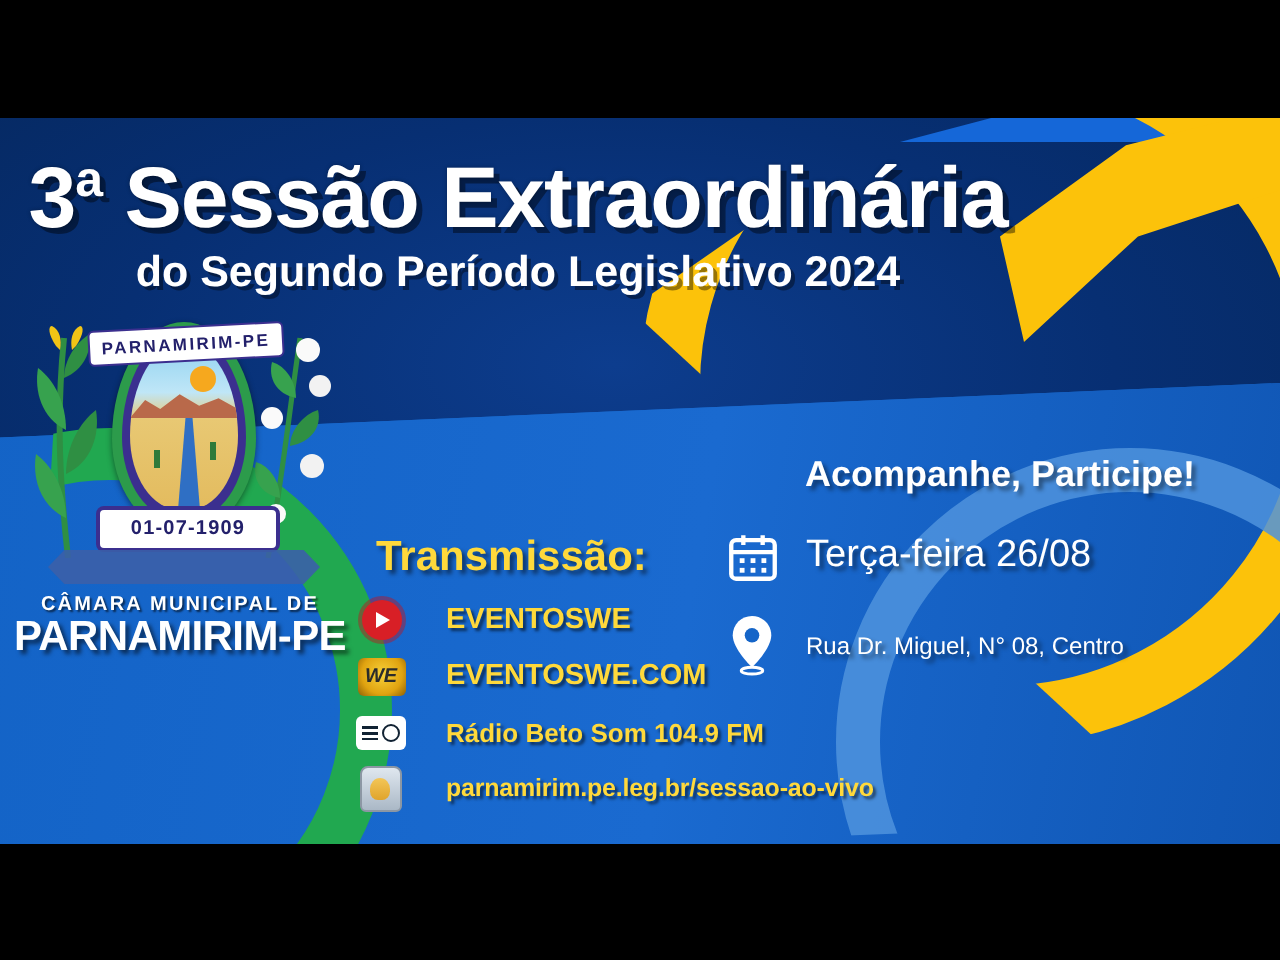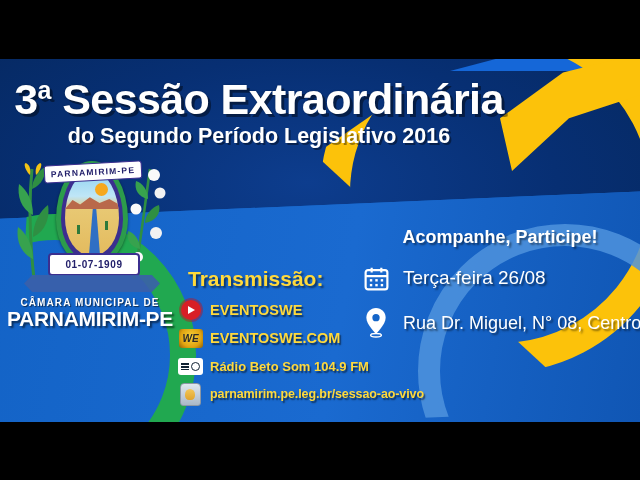--- a/index.html
+++ b/index.html
@@ -118,21 +118,21 @@
     text-shadow:2px 2px 2px rgba(0,0,0,.55);
   }
 
   
   #trans{position:absolute;left:178px;top:208px;width:210px;z-index:8;}
   .trans-head{
     font-size:21px;font-weight:bold;color:#ffd93b;margin-left:10px;margin-bottom:9px;
     text-shadow:2px 2px 2px rgba(0,0,0,.5);
   }
   .trow{display:flex;align-items:center;margin-bottom:8px;white-space:nowrap;}
-  .trow .tico{width:25px;height:20px;margin-right:7px;flex:0 0 25px;
+  .trow .tico{width:25px;height:20px;margin-right:20px;flex:0 0 25px;
     display:flex;align-items:center;justify-content:center;}
   .tlabel{font-size:14.5px;font-weight:bold;color:#ffd93b;text-shadow:1.5px 1.5px 1.5px rgba(0,0,0,.55);}
   .tlabel.small{font-size:13px;}
   .tlabel.url{font-size:12.5px;letter-spacing:-.1px;}
 
   .ico-yt{width:20px;height:20px;border-radius:50%;background:#d81f26;position:relative;
     box-shadow:0 0 0 2px rgba(190,20,30,.45);}
   .ico-yt::after{content:"";position:absolute;left:7.5px;top:5.5px;
     border-left:7px solid #fff;border-top:4.5px solid transparent;border-bottom:4.5px solid transparent;}
   .ico-we{width:24px;height:19px;border-radius:3px;
@@ -152,21 +152,21 @@
   
   #right{position:absolute;left:360px;top:168px;width:280px;z-index:8;}
   .r-head{
     font-size:18px;font-weight:bold;color:#fff;text-align:center;white-space:nowrap;
     text-shadow:2px 2px 2px rgba(0,0,0,.45);margin-bottom:14px;
   }
   .rrow{display:flex;align-items:center;margin-bottom:13px;white-space:nowrap;}
   .rrow .rico{width:32px;height:32px;margin-right:11px;flex:0 0 32px;
     display:flex;align-items:center;justify-content:center;}
   .rlabel{font-size:19px;font-weight:normal;color:#fff;text-shadow:2px 2px 2px rgba(0,0,0,.5);}
-  .rlabel.sm{font-size:18px;}
+  .rlabel.sm{font-size:12px;}
 
   svg.ic{display:block;}
 
   
   .bar{position:absolute;left:0;width:640px;background:#000;z-index:20;}
   #bar-top{top:0;height:59px;}
   #bar-bot{top:422px;height:58px;}
 </style>
 </head>
 <body>
@@ -177,21 +177,21 @@
 
     <div class="panel-light"></div>
     <div class="blue-strip"></div>
     <div class="swoosh-yellow"></div>
     <div class="swoosh-yellow2"></div>
     <div class="swoosh-green"></div>
     <div class="swoosh-blue"></div>
 
     <div id="headline">
       <div class="title-main"><span>3</span><sup>a</sup><span> Sessão Extraordinária</span></div>
-      <div class="title-sub">do Segundo Período Legislativo 2016</div>
+      <div class="title-sub">do Segundo Período Legislativo 2024</div>
     </div>
 
     <div id="emblem">
       <svg class="corn ic" viewBox="0 0 40 116">
         <path d="M20 116 C16 80 14 46 18 6" stroke="#2f8f43" stroke-width="3" fill="none"></path>
         <path d="M19 96 C6 90 2 76 4 64 C12 70 19 82 19 96Z" fill="#37a24e"></path>
         <path d="M19 74 C32 68 36 54 34 42 C26 48 19 60 19 74Z" fill="#2f8f43"></path>
         <path d="M19 52 C7 46 3 33 5 21 C13 27 19 38 19 52Z" fill="#37a24e"></path>
         <path d="M18 26 C28 22 32 12 31 4 C24 8 18 17 18 26Z" fill="#2f8f43"></path>
         <path d="M14 10 C10 4 10 0 12 0 C16 2 17 7 16 12Z" fill="#f2c416"></path>

